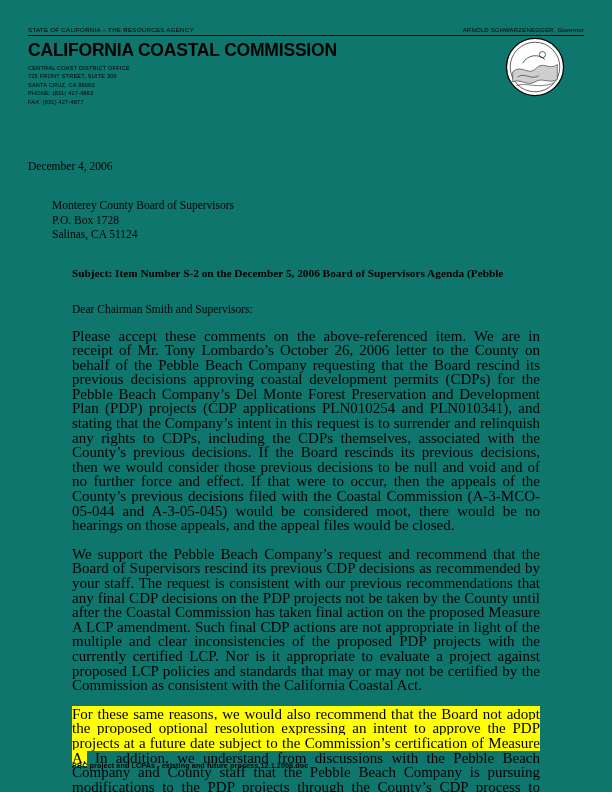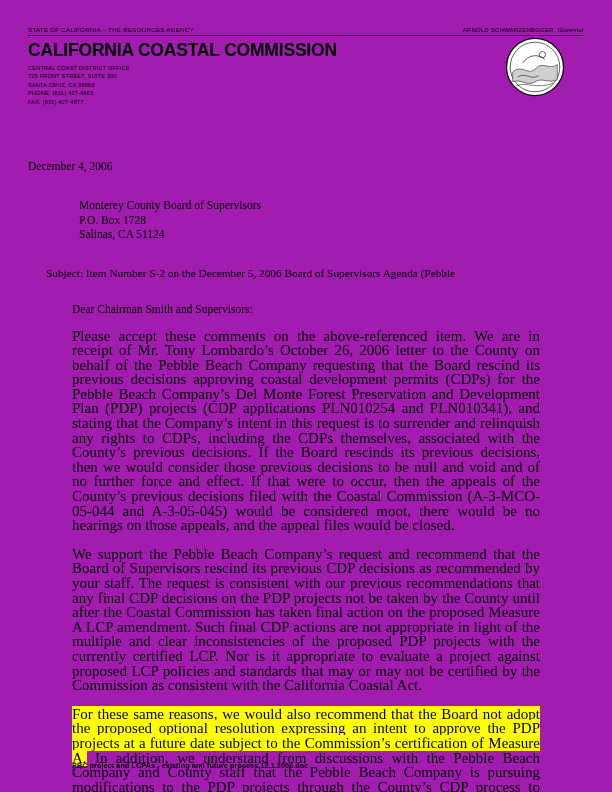--- a/index.html
+++ b/index.html
@@ -9,21 +9,21 @@
   }
   body {
     font-family: "Liberation Serif", serif;
     color: #000000;
   }
   .page {
     position: relative;
     width: 612px;
     height: 792px;
     box-sizing: border-box;
-    background: #a21caf;
+    background: #0f766e;
     overflow: hidden;
   }
   .content {
     position: absolute;
     left: 28px;
     top: 26px;
     width: 556px;
   }
   
   .agency-line {
@@ -74,30 +74,30 @@
   }
   
   .date {
     text-align: left;
     font-size: 11.5px;
     margin-top: 46px;
     padding-right: 8px;
   }
   .addressee {
     margin-top: 26px;
-    margin-left: 51px;
+    margin-left: 24px;
     font-size: 11.5px;
     line-height: 14.5px;
   }
   .subject {
     margin-top: 24px;
-    margin-left: 18px;
+    margin-left: 44px;
     margin-right: 18px;
     font-size: 11.3px;
-    font-weight: normal;
+    font-weight: bold;
     line-height: 15px;
     text-align: justify;
   }
   .subject .indent-line {
     display: block;
     padding-left: 38px;
   }
   .salutation {
     margin-top: 22px;
     margin-left: 44px;

